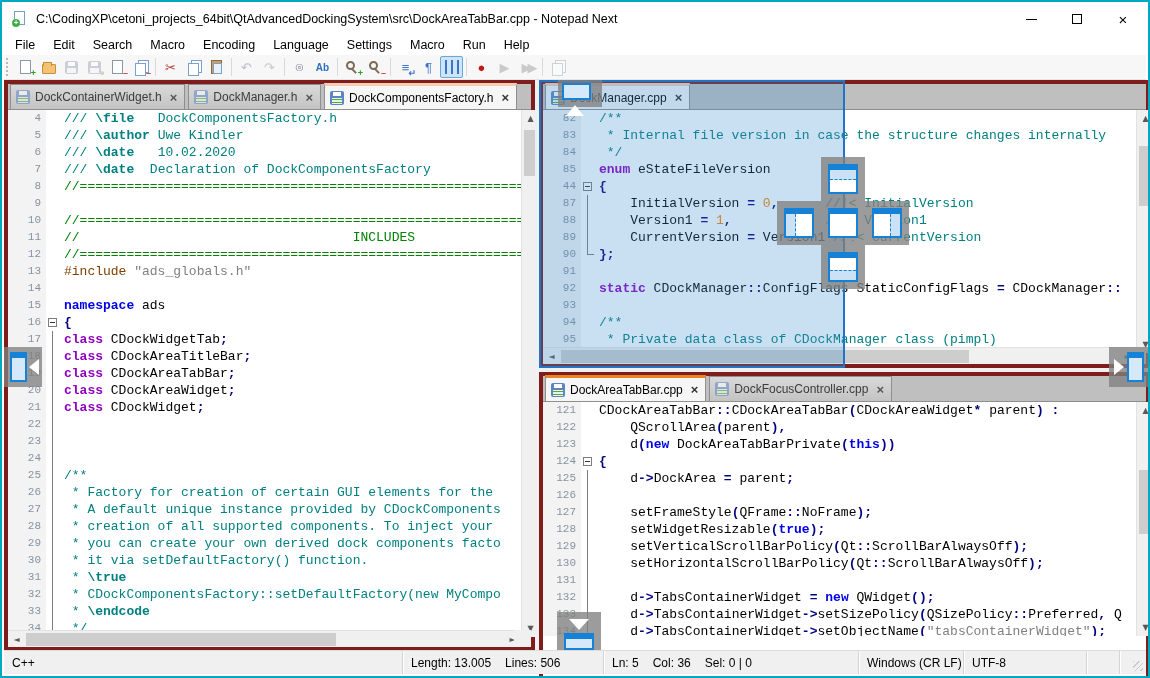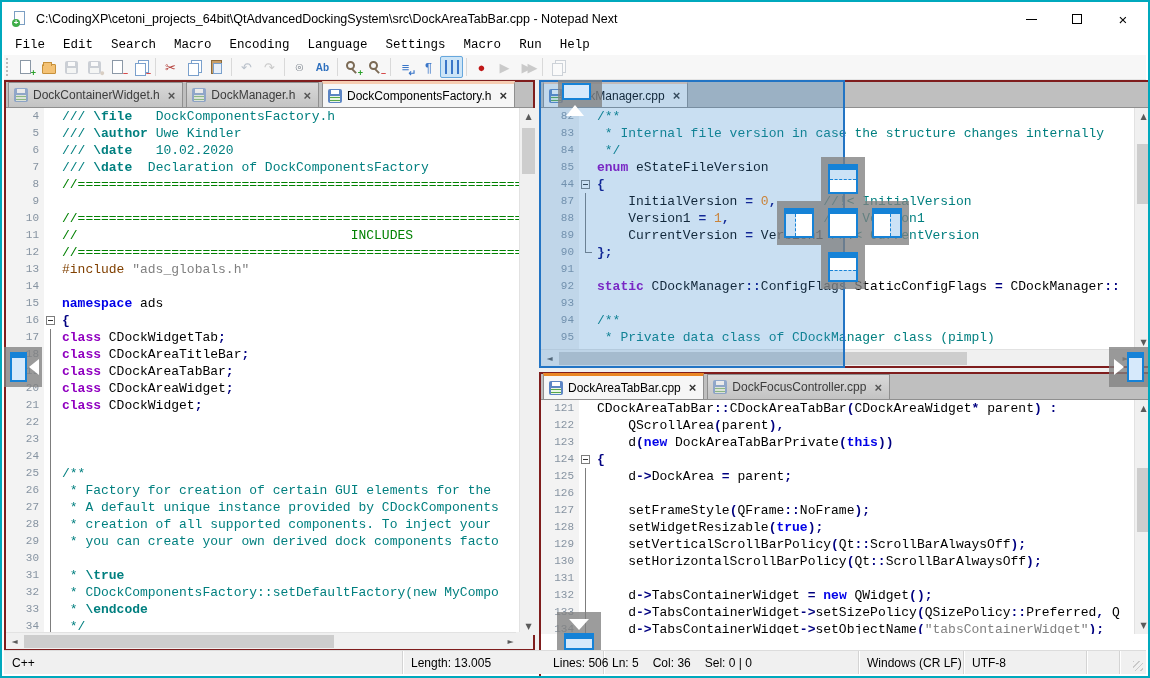--- a/index.html
+++ b/index.html
@@ -12,21 +12,21 @@
   .appicon .page{position:absolute;left:2px;top:0;width:11px;height:14px;background:#fdfdfd;border:1px solid #7a9ec2;}
   .appicon .dot{position:absolute;left:0;bottom:0;width:8px;height:8px;border-radius:50%;background:#3fae49;color:#fff;
                 font-size:8px;line-height:8px;text-align:center;font-weight:bold;}
   .title-text{font-size:12.5px;color:#000;white-space:nowrap;}
   .winbtns{position:absolute;right:0;top:0;height:30px;display:flex;}
   .winbtn{width:46px;height:30px;display:flex;align-items:center;justify-content:center;color:#000;}
   .glyph-min{width:11px;height:1px;background:#000;}
   .glyph-max{width:10px;height:10px;border:1px solid #000;}
   .glyph-close{font-size:15px;line-height:15px;}
   
-  .menubar{position:absolute;left:2px;top:32px;right:2px;height:21px;background:#fff;display:flex;align-items:center;padding-left:2px;font-family:Liberation Mono, monospace;}
+  .menubar{position:absolute;left:2px;top:32px;right:2px;height:21px;background:#fff;display:flex;align-items:center;padding-left:2px;}
   .menu-item{font-size:12.5px;color:#000;padding:2px 9px;}
   
   .toolbar{position:absolute;left:2px;top:53px;right:2px;height:25px;background:#f7f7f7;display:flex;align-items:center;border-bottom:1px solid #e4e4e4;}
   .tgrip{width:5px;height:18px;margin:0 3px 0 2px;border-left:2px dotted #bbb;}
   .tbtn{width:23px;height:22px;display:flex;align-items:center;justify-content:center;position:relative;flex:none;}
   .tbtn.active{background:#cde5f7;border:1px solid #66a7dd;border-radius:2px;}
   .tsep{width:1px;height:18px;background:#d9d9d9;margin:0 3px;flex:none;}
   .tglyph{font-size:13px;line-height:13px;}
   .badge{position:absolute;right:1px;bottom:0;font-size:9px;line-height:9px;font-weight:bold;}
   .ipage{width:11px;height:14px;background:#fff;border:1px solid #8b98a6;position:relative;}
@@ -38,21 +38,21 @@
   .ifloppy:after{content:"";position:absolute;bottom:1px;left:2px;width:9px;height:5px;background:#eef6ea;}
   .iclip{width:11px;height:14px;background:#c9a06a;border:1px solid #8d6a3a;position:relative;}
   .iclip:before{content:"";position:absolute;left:1px;top:2px;width:7px;height:9px;background:#e8f0fa;border:1px solid #7aa0cc;}
   .imag{width:9px;height:9px;border:2px solid #7b6a55;border-radius:50%;position:relative;top:-2px;left:-2px;}
   .imag:after{content:"";position:absolute;right:-4px;bottom:-4px;width:6px;height:2px;background:#7b6a55;transform:rotate(45deg);}
   .iindent{width:14px;height:14px;background:repeating-linear-gradient(90deg,#3a76c8 0 2px,transparent 2px 6px);}
   .iab{font-size:10px;font-weight:bold;color:#2d6fbe;}
   .disabled{opacity:.4;filter:grayscale(.7);}
   
   .dock{position:absolute;left:2px;top:78px;width:1146px;height:574px;background:#f0f0f0;}
-  .panel{position:absolute;background:#fff;border:2px solid #7f1d1d;}
+  .panel{position:absolute;background:#fff;border:4px solid #7f1d1d;}
   .p-left{left:0;top:0;width:531px;height:571px;}
   .p-tr{left:535px;top:0;width:611px;height:288px;}
   .p-br{left:535px;top:292px;width:611px;height:340px;}
   
   .tabbar{position:absolute;left:0;top:0;right:0;height:26px;background:#bfbfbf;border-bottom:1px solid #8f8f8f;display:flex;align-items:flex-end;padding-left:2px;}
   .tab{height:25px;display:flex;align-items:center;padding:0 7px 0 5px;border:1px solid #8f8f8f;border-bottom:none;
        background:linear-gradient(#d9d9d9,#c3c3c3);margin-right:3px;font-size:12px;color:#3c3c3c;white-space:nowrap;}
   .tab.active{background:#f6f6f6;color:#000;border-top:3px solid #f6cdb2;height:26px;}
   .tab.active.focused{border-top:3px solid #e98624;}
   .tab .floppy{width:14px;height:14px;position:relative;margin-right:5px;flex:none;background:#5c85c4;border-radius:2px;}
@@ -382,20 +382,21 @@
             <span class="code"><span class="c"> * creation of all supported components. To inject your </span></span>
           </div>
           <div class="row">
             <span class="ln">29</span>
             <span class="fold l"></span>
             <span class="code"><span class="c"> * you can create your own derived dock components facto</span></span>
           </div>
           <div class="row">
             <span class="ln">30</span>
             <span class="fold l"></span>
+            <span class="code"><span class="c"> * it via setDefaultFactory() function.</span></span>
           </div>
           <div class="row">
             <span class="ln">31</span>
             <span class="fold l"></span>
             <span class="code"><span class="c"> * </span><span class="d">\true</span></span>
           </div>
           <div class="row">
             <span class="ln">32</span>
             <span class="fold l"></span>
             <span class="code"><span class="c"> * CDockComponentsFactory::setDefaultFactory(new MyCompo</span></span>
@@ -686,21 +687,21 @@
           <div class="fillFull"></div>
         </div>
     </div>
 
   </div>
 
   <div class="statusbar">
     <div class="scell" style="width:399px;">
         <span>C++</span>
       </div>
-    <div class="scell" style="width:201px;gap:48px;">
+    <div class="scell" style="width:201px;">
       <span>Length: 13.005</span>
       <span>Lines: 506</span>
     </div>
     <div class="scell" style="width:255px;">
       <span>Ln: 5</span>
       <span>Col: 36</span>
       <span>Sel: 0 | 0</span>
     </div>
     <div class="scell" style="width:105px;">
         <span>Windows (CR LF)</span>

